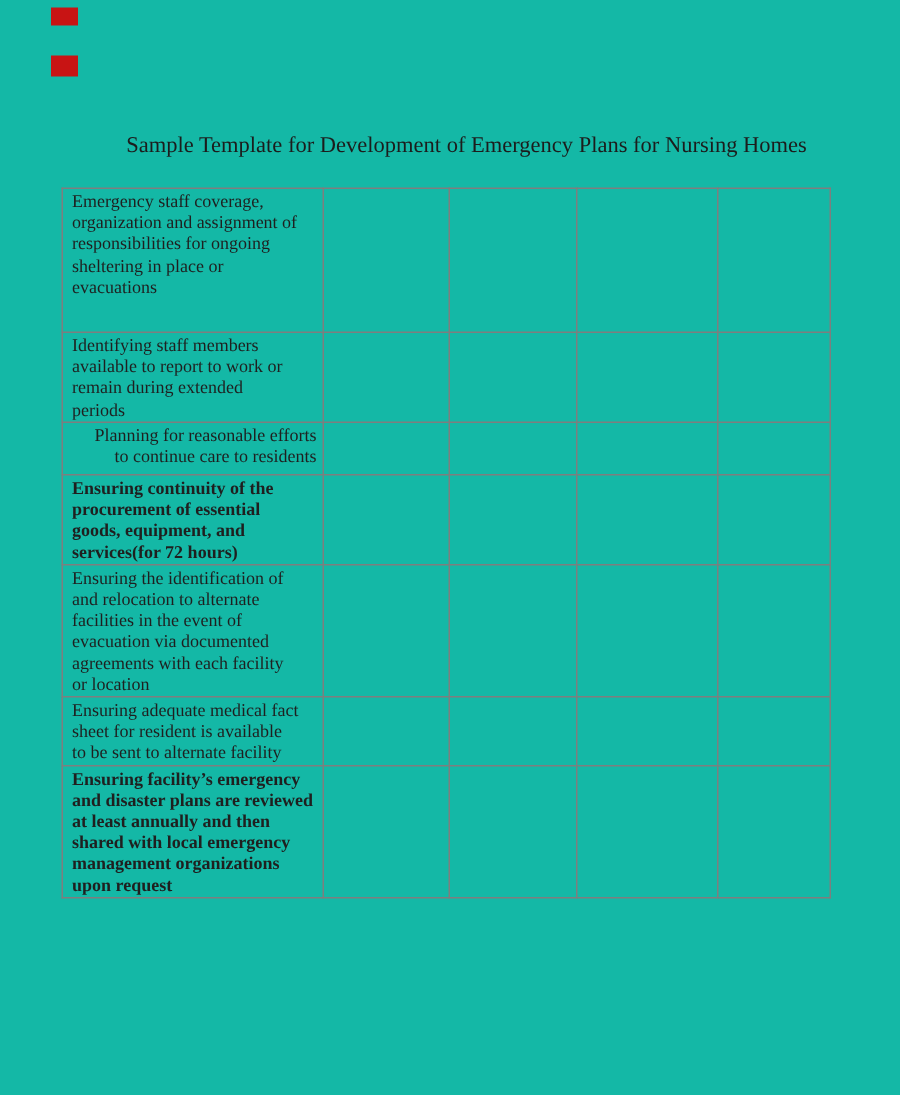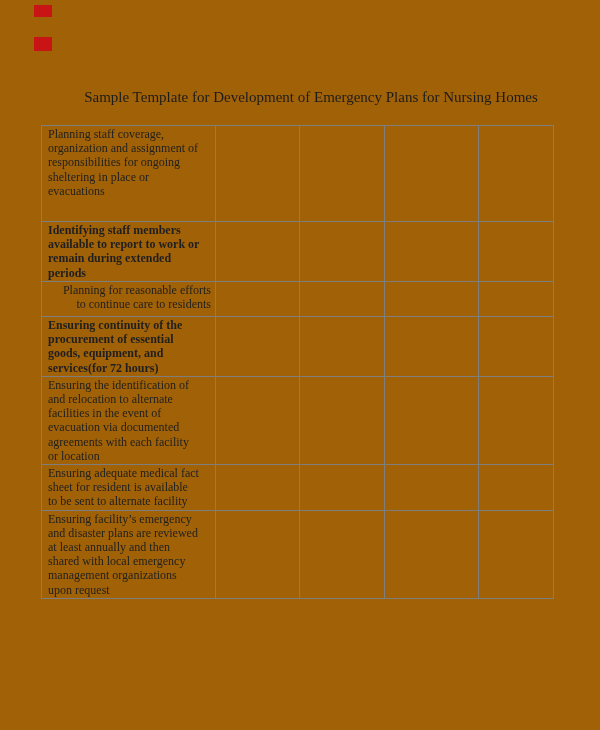--- a/index.html
+++ b/index.html
@@ -4,21 +4,21 @@
 <style>
   html, body {
     margin: 0;
     padding: 0;
     background: #ffffff;
   }
   .page {
     position: relative;
     width: 600px;
     height: 730px;
-    background: #a16207;
+    background: #14b8a6;
     overflow: hidden;
     font-family: "Liberation Serif", "DejaVu Serif", serif;
     color: #1a1a1a;
   }
   .corner-mark {
     position: absolute;
     left: 34px;
     width: 18px;
     background: #c81414;
   }
@@ -53,27 +53,27 @@
     white-space: pre-line;
     color: #1f1f1f;
     overflow: hidden;
   }
   col.c1 { width: 174px; }
   col.c2 { width: 84px; }
   col.c3 { width: 85px; }
   col.c4 { width: 94px; }
   col.c5 { width: 75px; }
   tr.r1 td { height: 93px; }
-  tr.r2 td { height: 57px; font-weight: bold; }
+  tr.r2 td { height: 57px; }
   tr.r3 td { height: 32px; text-align: right; }
   tr.r4 td { height: 53px; font-weight: bold; }
   tr.r5 td { height: 85px; margin-top: 14px; }
   tr.r6 td { height: 41px; }
   tr.r7 td { height: 42px; }
-  tr.r8 td { height: 84px; }
+  tr.r8 td { height: 84px; font-weight: bold; }
 </style>
 </head>
 <body>
 
 <div class="page">
 
   <div class="corner-mark m1"></div>
   <div class="corner-mark m2"></div>
 
   <div class="doc-title">Sample Template for Development of Emergency Plans for Nursing Homes</div>
@@ -81,21 +81,21 @@
   <table class="plan-table">
     <colgroup>
       <col class="c1">
         <col class="c2">
         <col class="c3">
         <col class="c4">
         <col class="c5">
     </colgroup>
     <tbody>
       <tr class="r1">
-        <td>Planning staff coverage,
+        <td>Emergency staff coverage,
 organization and assignment of
 responsibilities for ongoing
 sheltering in place or
 evacuations</td>
         <td></td>
         <td></td>
         <td></td>
         <td></td>
       </tr>
       <tr class="r2">

